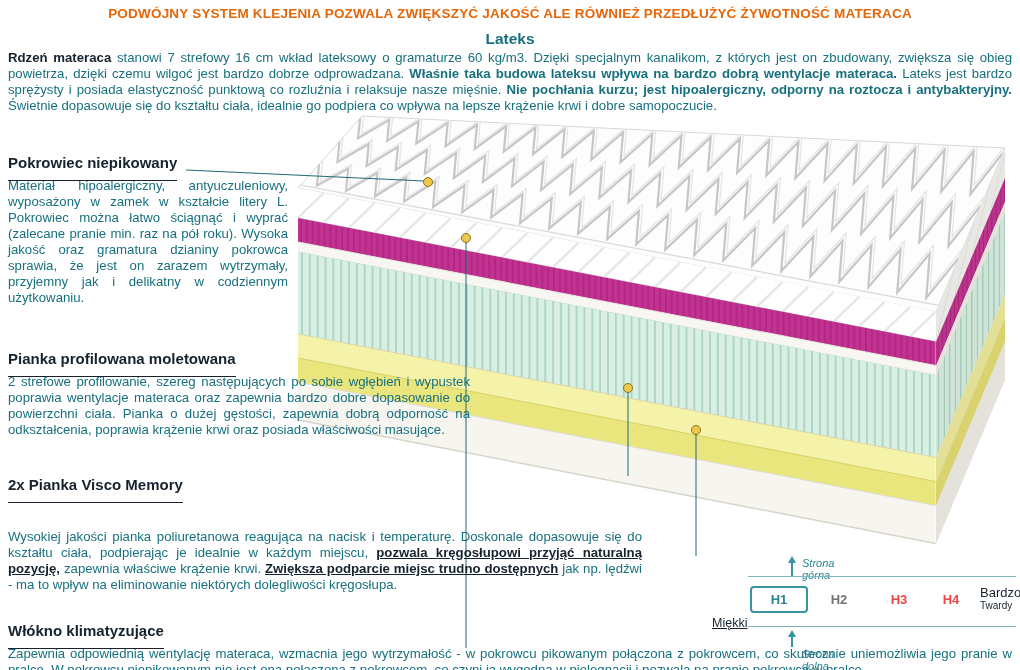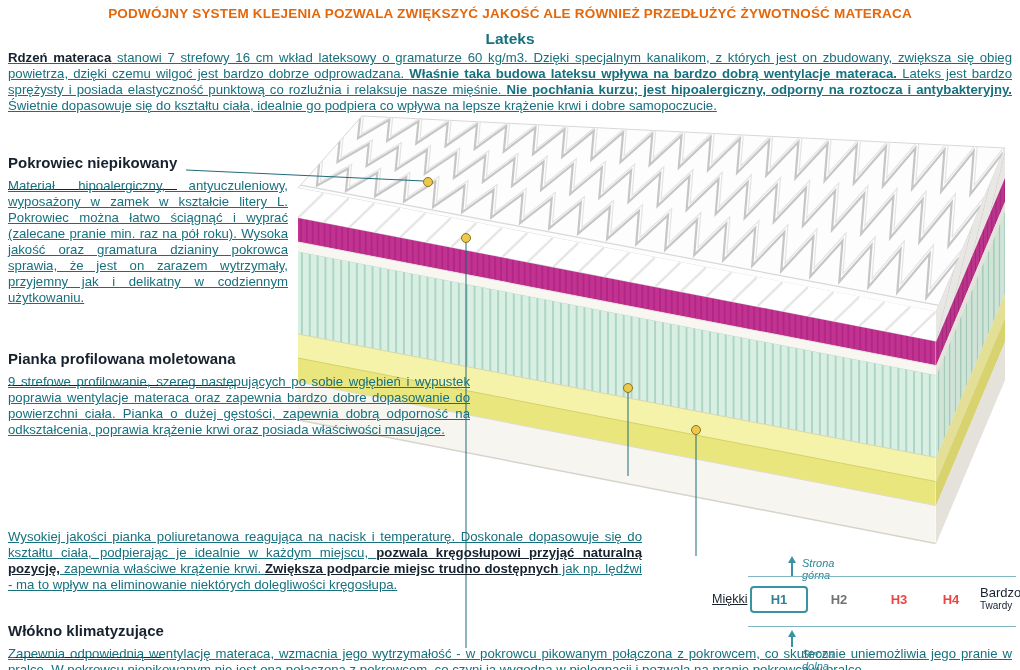--- a/index.html
+++ b/index.html
@@ -3,22 +3,22 @@
 <meta charset="utf-8">
 <style>
   html,body{margin:0;padding:0;background:#ffffff;}
   .page{position:relative;width:1020px;height:670px;overflow:hidden;background:#ffffff;
         font-family:"Liberation Sans", sans-serif;}
   .abs{position:absolute;}
   .hdr-orange{top:6px;left:0;width:1020px;text-align:center;font-size:13.5px;font-weight:bold;
               color:#e5670a;letter-spacing:0.2px;}
   .teal-title{top:30px;left:0;width:1020px;text-align:center;font-size:15.5px;font-weight:bold;color:#17707e;}
   .sec-title{font-size:15px;font-weight:bold;color:#16222e;display:inline-block;
-             border-bottom:1px solid #16222e;padding-bottom:18px;}
-  .para{font-size:13.2px;line-height:16px;color:#17707e;text-align:justify;text-decoration:underline;}
+             border-bottom:1px solid #16222e;padding-bottom:9px;}
+  .para{font-size:13.2px;line-height:16px;color:#17707e;text-align:justify;}
   .b{font-weight:bold;}
   .bd{font-weight:bold;color:#16222e;}
   .bdu{font-weight:bold;color:#16222e;text-decoration:underline;}
   svg.mattress{position:absolute;left:0;top:0;pointer-events:none;}
   
   .scale-line{position:absolute;height:0;border-top:1px solid #7fb6c2;}
   .scale-label{position:absolute;font-size:11px;color:#2c8494;font-style:italic;}
   .scale-side{position:absolute;font-size:12.5px;color:#16222e;}
   .hbox{position:absolute;top:586px;width:58px;height:27px;border-radius:4px;display:flex;
         align-items:center;justify-content:center;font-weight:bold;font-size:13px;box-sizing:border-box;}
@@ -116,39 +116,42 @@
   </div>
 
   <div class="abs" style="top:154px;left:8px;">
     <span class="sec-title">Pokrowiec niepikowany</span>
   </div>
   <div class="abs para" style="top:178px;left:8px;width:280px;">Materiał hipoalergiczny, antyuczuleniowy, wyposażony w zamek w kształcie litery L. Pokrowiec można łatwo ściągnąć i wyprać (zalecane pranie min. raz na pół roku). Wysoka jakość oraz gramatura dzianiny pokrowca sprawia, że jest on zarazem wytrzymały, przyjemny jak i delikatny w codziennym użytkowaniu.</div>
 
   <div class="abs" style="top:350px;left:8px;">
     <span class="sec-title">Pianka profilowana moletowana</span>
   </div>
-  <div class="abs para" style="top:374px;left:8px;width:462px;">9 strefowe profilowanie, szereg następujących po sobie wgłębień i wypustek poprawia wentylacje materaca oraz zapewnia bardzo dobre dopasowanie do powierzchni ciała. Pianka o dużej gęstości, zapewnia dobrą odporność na odkształcenia, poprawia krążenie krwi oraz posiada właściwości masujące.</div>
+  <div class="abs para" style="top:374px;left:8px;width:462px;">2 strefowe profilowanie, szereg następujących po sobie wgłębień i wypustek poprawia wentylacje materaca oraz zapewnia bardzo dobre dopasowanie do powierzchni ciała. Pianka o dużej gęstości, zapewnia dobrą odporność na odkształcenia, poprawia krążenie krwi oraz posiada właściwości masujące.</div>
 
+  <div class="abs" style="top:476px;left:8px;">
+    <span class="sec-title">2x Pianka Visco Memory</span>
+  </div>
   <div class="abs para" style="top:500px;left:8px;width:634px;margin-top:29px;">
     <span>Wysokiej jakości pianka poliuretanowa reagująca na nacisk i temperaturę. Doskonale dopasowuje się do kształtu ciała, podpierając je idealnie w każdym miejscu, </span><span class="bdu">pozwala kręgosłupowi przyjąć naturalną pozycję,</span><span> zapewnia właściwe krążenie krwi. </span><span class="bdu">Zwiększa podparcie miejsc trudno dostępnych</span><span> jak np. lędźwi - ma to wpływ na eliminowanie niektórych dolegliwości kręgosłupa.</span>
   </div>
 
   <div class="abs" style="top:622px;left:8px;">
     <span class="sec-title">Włókno klimatyzujące</span>
   </div>
   <div class="abs para" style="top:646px;left:8px;width:1004px;">Zapewnia odpowiednią wentylację materaca, wzmacnia jego wytrzymałość - w pokrowcu pikowanym połączona z pokrowcem, co skutecznie uniemożliwia jego pranie w pralce. W pokrowcu niepikowanym nie jest ona połączona z pokrowcem, co czyni ją wygodną w pielęgnacji i pozwala na pranie pokrowca w pralce.</div>
 
   <div class="abs" style="top:0;left:0;">
     <div class="arrow-up" style="left:788px;top:556px;"></div>
     <div class="arrow-stem" style="left:791px;top:563px;height:13px;"></div>
     <div class="scale-label" style="left:802px;top:557px;">Strona górna</div>
 
     <div class="scale-line" style="left:748px;top:576px;width:268px;"></div>
 
-    <div class="scale-side" style="left:712px;top:592px;text-decoration:underline;">Miękki</div>
+    <div class="scale-side" style="left:712px;top:616px;text-decoration:underline;">Miękki</div>
 
     <div class="hbox h-sel" style="left:750px;">H1</div>
     <div class="hbox h-yellow" style="left:810px;">H2</div>
     <div class="hbox h-teal" style="left:870px;">H3</div>
     <div class="hbox h-teal" style="left:926px;width:50px;">H4</div>
 
     <div class="scale-side" style="left:980px;top:585px;font-size:13px;">Bardzo</div>
     <div class="scale-side" style="left:980px;top:600px;font-size:10px;">Twardy</div>
 
     <div class="scale-line" style="left:748px;top:626px;width:268px;"></div>

